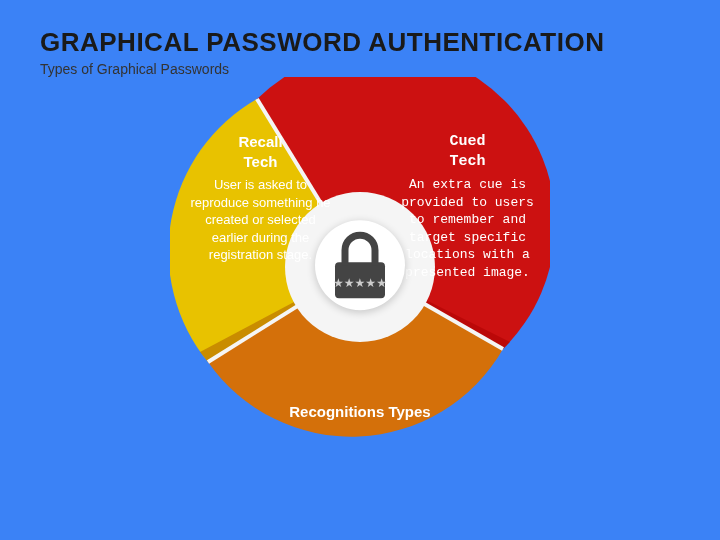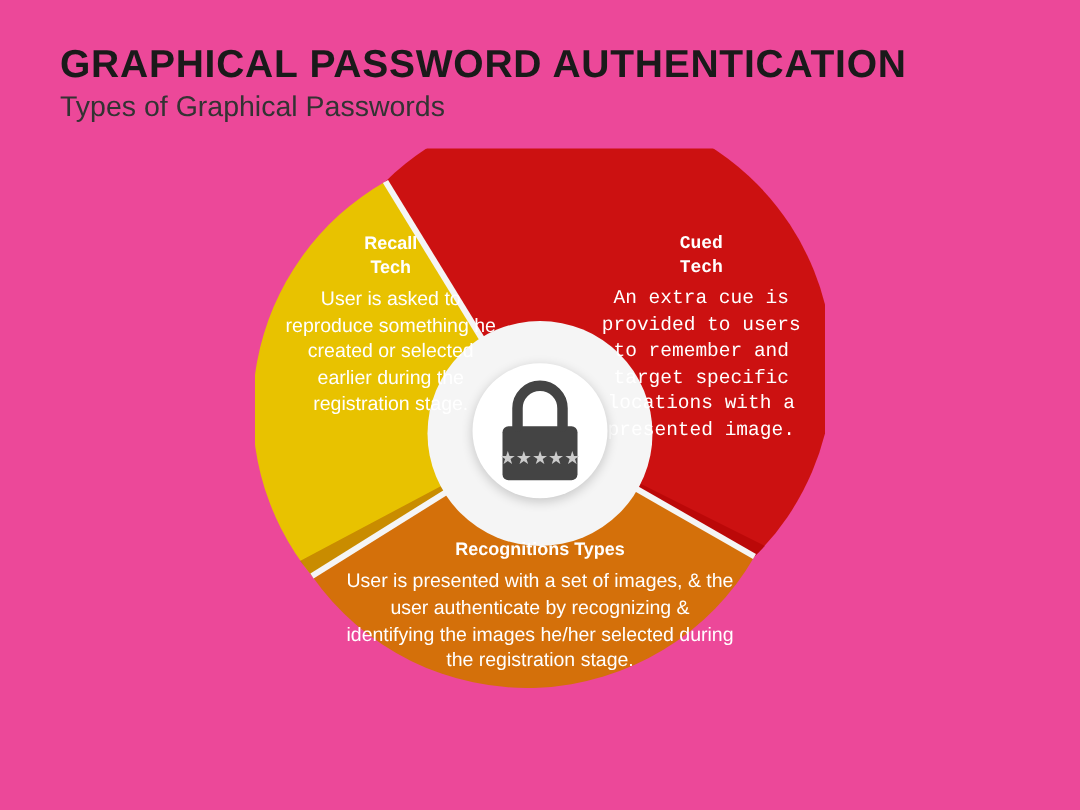--- a/index.html
+++ b/index.html
@@ -7,37 +7,37 @@
       width: 720px;
       height: 540px;
       background: #f0f0f0;
       font-family: 'Segoe UI', Arial, sans-serif;
       overflow: hidden;
       position: relative;
     }
     .slide {
       width: 720px;
       height: 540px;
-      background: #ec4899;
+      background: #3b82f6;
       padding: 28px 40px 20px 40px;
       position: relative;
     }
     .title {
       font-size: 26px;
       font-weight: 900;
       color: #1a1a1a;
       letter-spacing: 0.5px;
       line-height: 1.1;
       margin-bottom: 4px;
     }
     .subtitle {
-      font-size: 19px;
+      font-size: 14px;
       color: #333;
       font-weight: 400;
-      margin-bottom: 16px;
+      margin-bottom: 0;
     }
     .diagram-container {
       position: relative;
       width: 380px;
       height: 380px;
       margin: 0 auto;
     }
     
     .pie-svg {
       position: absolute;
@@ -47,21 +47,21 @@
     
     .segment-label {
       position: absolute;
       text-align: center;
       font-size: 13px;
       line-height: 1.35;
       color: #fff;
     }
     .segment-label .seg-title {
       font-weight: 700;
-      font-size: 12px;
+      font-size: 15px;
       display: block;
       margin-bottom: 4px;
     }
     
     .label-recall {
       top: 55px;
       left: 18px;
       width: 145px;
     }
     
@@ -153,16 +153,15 @@
       <span>User is asked to reproduce something he created or selected earlier during the registration stage.</span>
     </div>
 
     <div class="segment-label label-cued">
       <span class="seg-title">Cued<br>Tech</span>
       <span>An extra cue is provided to users to remember and target specific locations with a presented image.</span>
     </div>
 
     <div class="segment-label label-recog">
       <span class="seg-title">Recognitions Types</span>
-      <span>User is presented with a set of images, &amp; the user authenticate by recognizing &amp; identifying the images he/her selected during the registration stage.</span>
     </div>
   </div>
 </div>
 
 </body></html>

